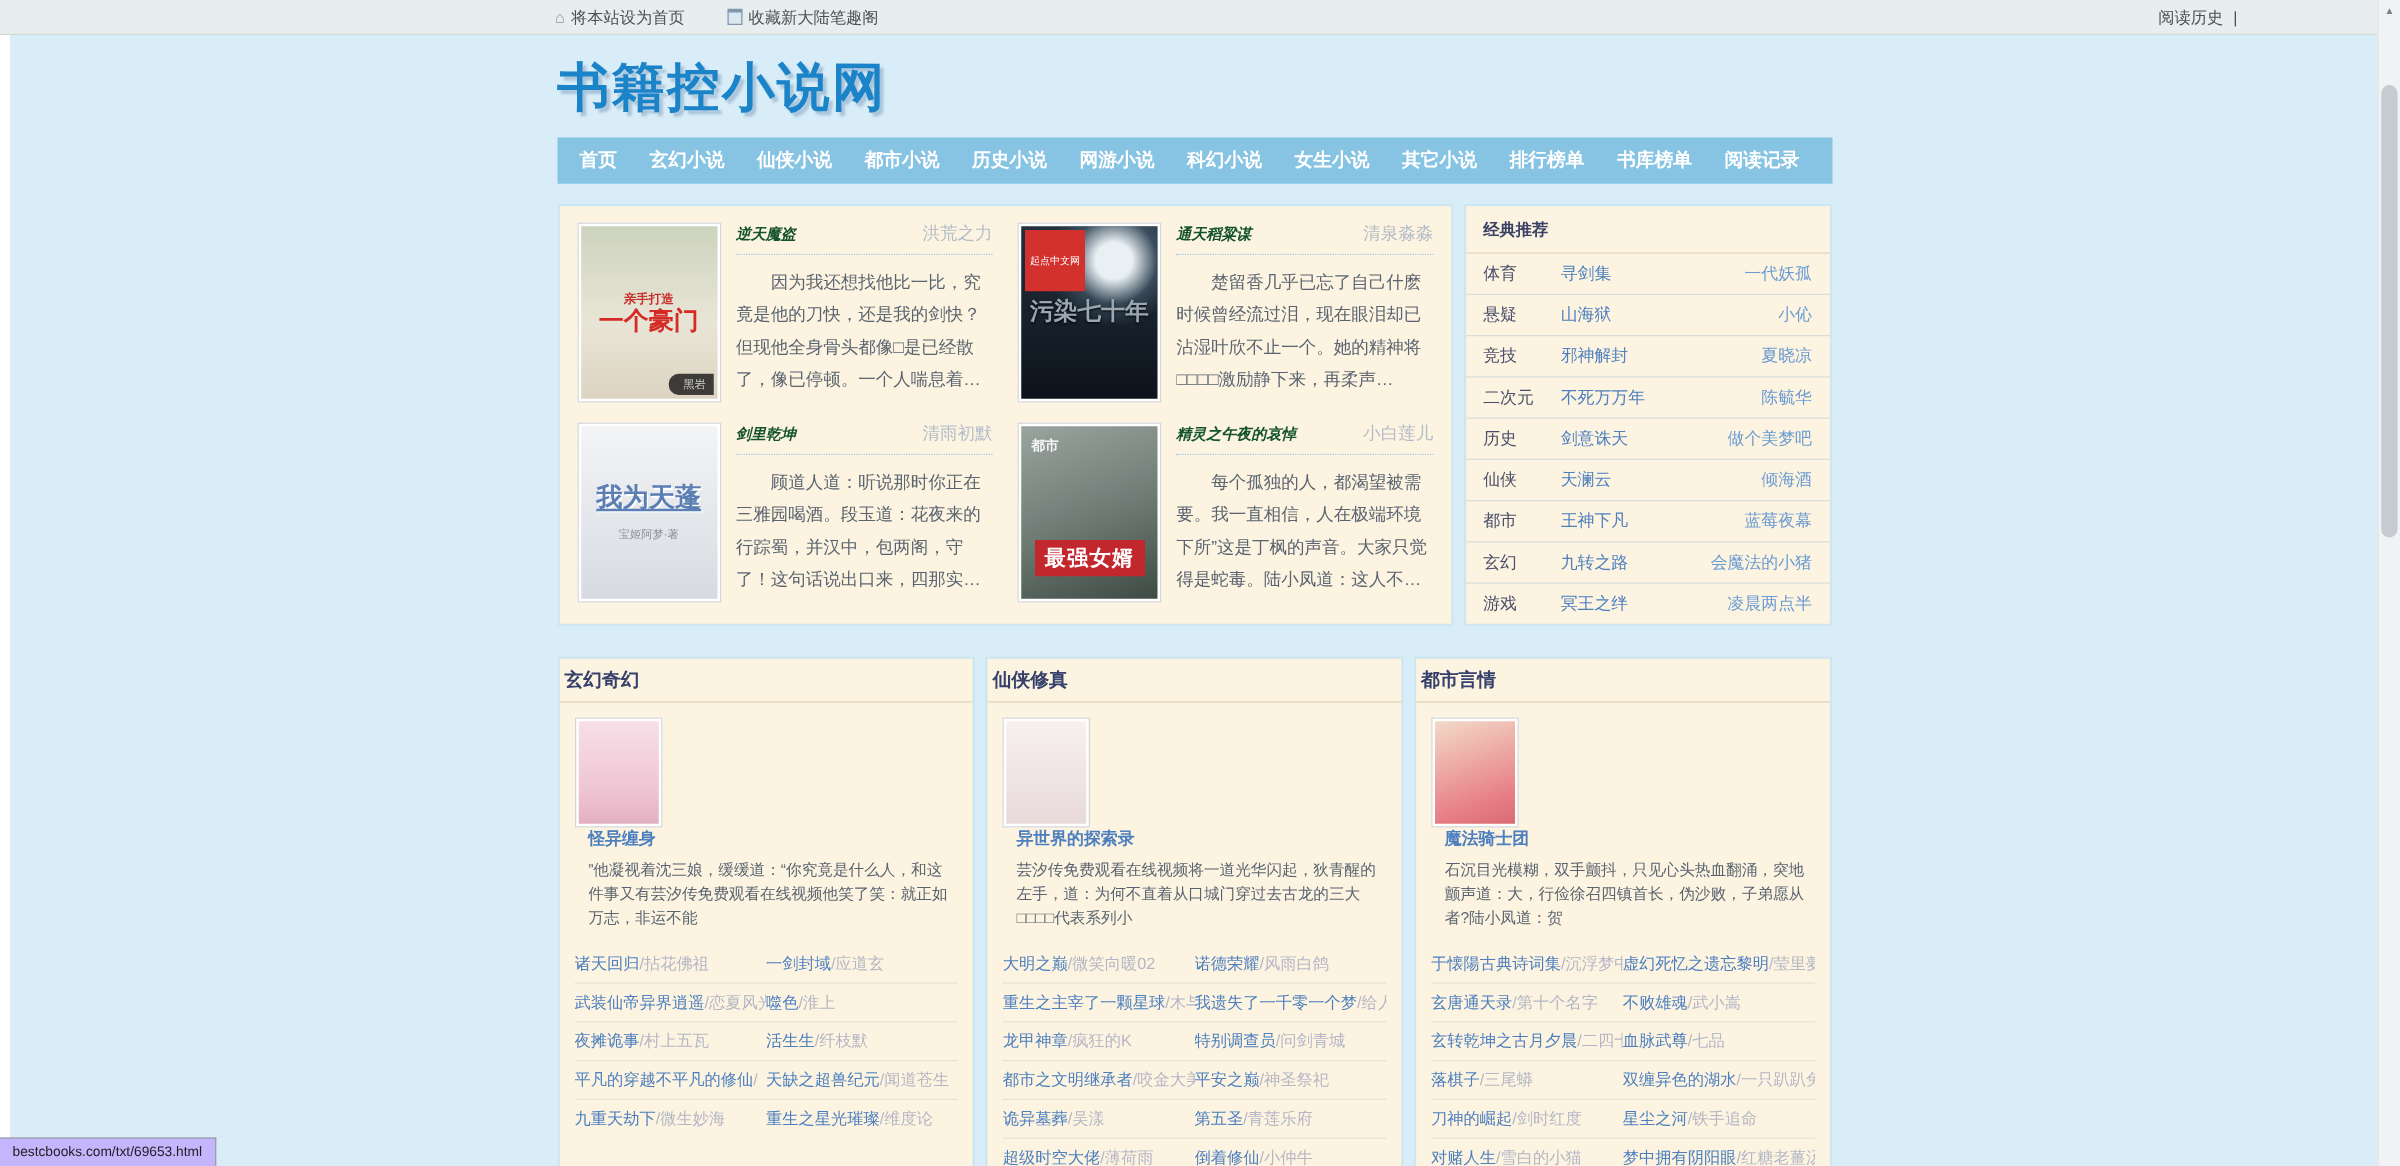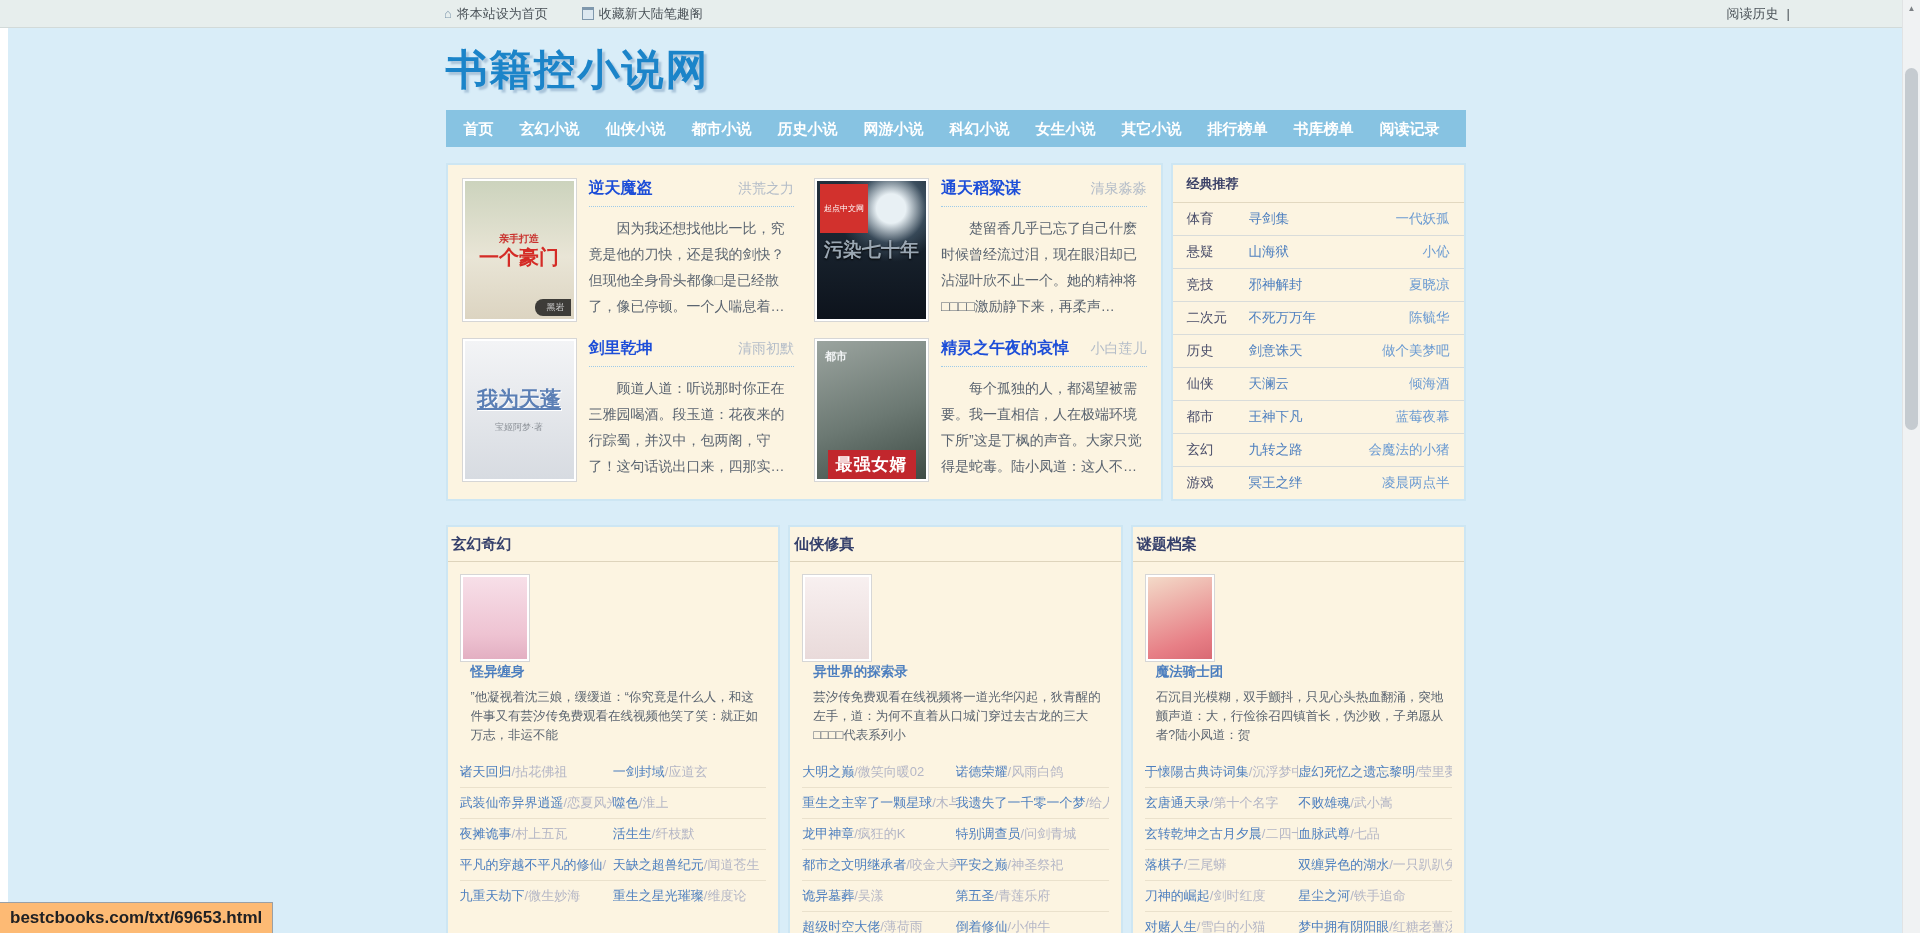--- a/index.html
+++ b/index.html
@@ -34,41 +34,41 @@
 
   
   .featured{width:717px;padding:13px 14px;display:grid;grid-template-columns:1fr 1fr;gap:12px 20px;}
   .card{display:flex;min-width:0;}
   .cover{background:#fff;border:1px solid #d6d6d6;padding:2px;flex:none;}
   .cover-big{width:109px;height:138px;}
   .cover-inner{width:100%;height:100%;position:relative;display:flex;flex-direction:column;
     align-items:center;justify-content:center;overflow:hidden;}
   .card-text{flex:1;margin-left:12px;min-width:0;}
   .card-head{display:flex;align-items:baseline;border-bottom:1px dotted #9ecae8;padding-bottom:7px;}
-  .card-title{font-size:16px;font-weight:bold;color:#1d4ed8;white-space:nowrap;}
+  .card-title{font-size:12px;font-weight:bold;color:#14532d;white-space:nowrap;font-style:italic;}
   .card-author{margin-left:auto;font-size:14px;color:#b3bcc8;white-space:nowrap;}
   .card-desc{margin-top:8px;font-size:14px;color:#5a6470;line-height:26px;text-indent:2em;
     display:-webkit-box;-webkit-line-clamp:4;-webkit-box-orient:vertical;overflow:hidden;}
 
   
   .cv1{background:linear-gradient(180deg,#ccd3bd,#e9e5d6 55%,#dcd4c1);}
   .cv2{background:radial-gradient(circle at 68% 20%,#e8f0f4 0 11%,rgba(90,115,135,.45) 26%,rgba(0,0,0,0) 40%),
        linear-gradient(180deg,#22303d,#0d131c);}
   .cv3{background:linear-gradient(180deg,#f3f4f6,#d7dbe1);}
   .cv4{background:linear-gradient(160deg,#9ba49f,#6c7973 55%,#3e4b45);}
   .cv-tag-red{color:#c9302c;font-size:10px;font-weight:bold;}
   .cv-big-red{color:#d42b26;font-size:20px;font-weight:bold;line-height:22px;text-align:center;}
   .cv-big-grey{color:#9aa7b3;font-size:19px;font-weight:bold;line-height:22px;text-align:center;
     text-shadow:0 1px 2px #000;}
   .cv-big-blue{color:#5b7fb5;font-size:21px;font-weight:bold;line-height:24px;text-align:right;
     text-shadow:1px 1px 0 #fff;text-decoration:underline;}
   .cv-sub{color:#8a8f96;font-size:9px;margin-top:10px;}
   .cv-tag-white{color:#f2f4f5;font-size:11px;font-weight:bold;position:absolute;top:8px;left:8px;}
   .cv-red-label{background:#c1272d;color:#fff;font-size:17px;font-weight:bold;padding:3px 8px;
-    position:absolute;bottom:0;letter-spacing:1px;white-space:nowrap;}
+    position:absolute;bottom:18px;letter-spacing:1px;white-space:nowrap;}
   .badge-dark{position:absolute;right:3px;bottom:3px;background:rgba(20,20,20,.8);color:#cfcfcf;
     font-size:9px;padding:2px 6px 2px 12px;border-radius:8px 0 0 8px;}
   .badge-red{position:absolute;left:3px;top:3px;background:#d2312d;color:#fff;font-size:8px;padding:19px 4px;}
 
   
   .sidebar{flex:1;min-width:0;}
   .side-title{padding:10px 14px 9px;font-size:13px;font-weight:bold;color:#3a4066;
     border-bottom:1px solid #e2d8c0;}
   .side-row{display:flex;align-items:center;padding:7px 14px;border-bottom:1px solid #d9dcda;
     font-size:13.5px;white-space:nowrap;}
@@ -100,22 +100,22 @@
   
   .t1{background:linear-gradient(180deg,#f7dfe8,#eec3d2 70%,#e3afc2);}
   .t2{background:linear-gradient(180deg,#f8f0f0,#e9dada);}
   .t3{background:linear-gradient(160deg,#f3dac8,#e77f86 75%,#d96a74);}
   .b1{background:linear-gradient(180deg,#7d5240,#b98d66);}
   .b2{background:linear-gradient(180deg,#e9e4e0,#cfc7c0);}
   .b3{background:linear-gradient(180deg,#f5f3ef,#e4e0d9);}
   .cv-gold{color:#e8c45e;font-size:10px;font-weight:bold;position:absolute;top:6px;left:6px;}
 
   
-  .status{position:absolute;left:0;bottom:0;background:#fdba74;border:1px solid #9aa0a6;
-    border-left:none;border-bottom:none;padding:5px 10px;font-size:17px;color:#202124;z-index:9;font-weight:bold;}
+  .status{position:absolute;left:0;bottom:0;background:#c4b5fd;border:1px solid #9aa0a6;
+    border-left:none;border-bottom:none;padding:5px 10px;font-size:11px;color:#202124;z-index:9;}
   .scrollbar{position:absolute;top:0;right:0;width:17px;height:933px;background:#f0f2f3;
     border-left:1px solid #e1e3e4;z-index:10;}
   .sb-up{height:17px;text-align:center;line-height:17px;font-size:8px;color:#7c8085;}
   .sb-thumb{position:absolute;top:68px;left:2px;width:13px;height:362px;background:#c5cbd0;border-radius:7px;}
 </style>
 </head>
 <body>
 
 <div class="topbar">
   <div class="topbar-left">
@@ -379,21 +379,21 @@
               <span class="cover-inner b2"></span>
             </a>
           <div class="mini-text">
             <a class="mini-title">谜题档案</a>
             
           </div>
         </div>
       </div>
 
       <div class="box col">
-        <div class="col-h">谜题档案</div>
+        <div class="col-h">都市言情</div>
         <div class="mini">
           <a class="cover cover-mini">
               <span class="cover-inner t3"></span>
             </a>
           <div class="mini-text">
             <a class="mini-title">魔法骑士团</a>
             <div class="mini-desc">石沉目光模糊，双手颤抖，只见心头热血翻涌，突地颤声道：大，行俭徐召四镇首长，伪沙败，子弟愿从者?陆小凤道：贺</div>
           </div>
         </div>
         <div class="links">

